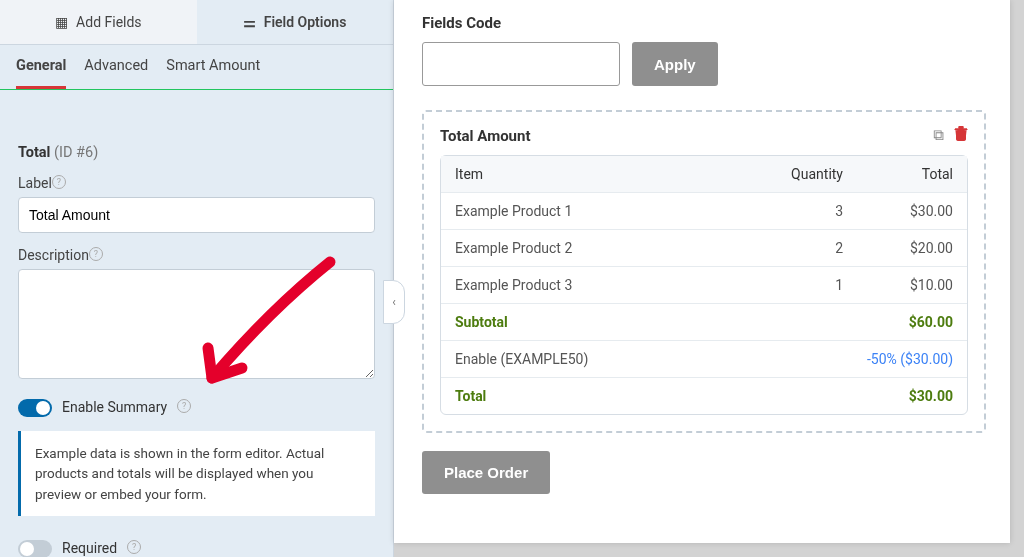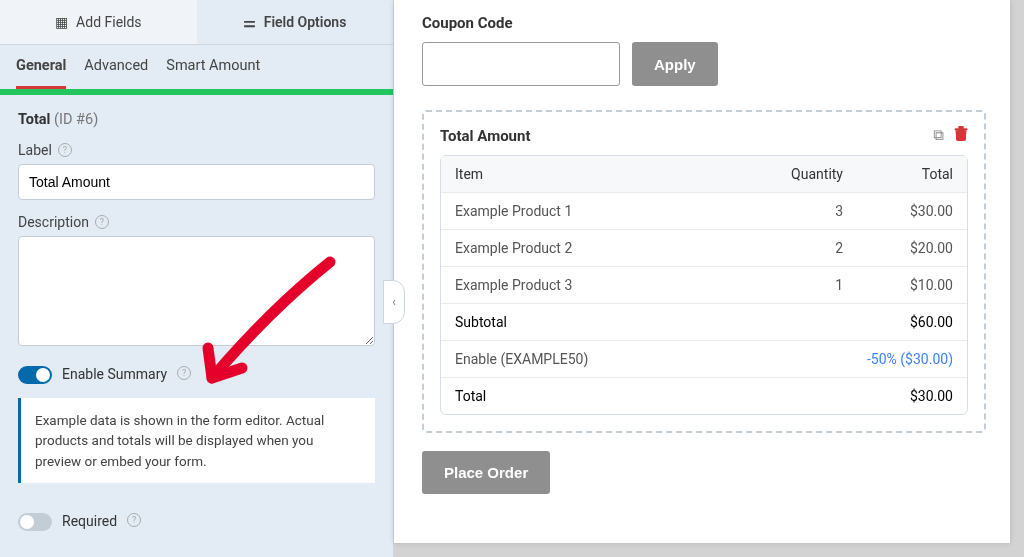--- a/index.html
+++ b/index.html
@@ -3,39 +3,39 @@
 <meta charset="utf-8">
 <style>
 * { box-sizing: border-box; margin: 0; padding: 0; }
 body { font-family: -apple-system, BlinkMacSystemFont, "Segoe UI", Roboto, sans-serif; background: #d3d3d3; width: 1024px; height: 557px; overflow: hidden; position: relative; }
 .app { display: flex; height: 557px; }
 .sidebar { width: 394px; background: #e3ecf4; border-right: 1px solid #ccd6e0; display: flex; flex-direction: column; }
 .tabs-top { display: flex; border-bottom: 1px solid #ccd6e0; }
 .tab-top { flex: 1; padding: 14px 0; text-align: center; font-size: 14px; color: #444; cursor: pointer; display: flex; align-items: center; justify-content: center; gap: 8px; }
 .tab-top.active { background: #e3ecf4; font-weight: 600; }
 .tab-top:not(.active) { background: #f0f3f7; }
-.tabs-sub { display: flex; border-bottom: 6px solid #22c55e; padding: 0 16px; gap: 18px; align-items: center; }
+.tabs-sub { display: flex; border-bottom: 1px solid #22c55e; padding: 0 16px; gap: 18px; align-items: center; }
 .tab-sub { padding: 12px 0; font-size: 14.5px; color: #444; cursor: pointer; border-bottom: 3px solid transparent; }
 .tab-sub.active { font-weight: 700; border-bottom-color: #d63638; }
 .panel { padding: 16px 18px; overflow-y: auto; }
-.field-title { font-size: 14.5px; color: #333; margin-bottom: 14px; }
+.field-title { font-size: 14.5px; color: #333; margin-bottom: 14px; margin-top: 38px; }
 .field-title b { font-weight: 700; }
-.form-label { font-size: 14px; color: #444; margin-bottom: 6px; display: flex; align-items: center; gap: 6px; }
+.form-label { font-size: 14px; color: #444; margin-bottom: 6px; display: flex; align-items: flex-start; }
 .help-icon { width: 14px; height: 14px; border: 1px solid #aaa; border-radius: 50%; display: inline-flex; align-items: center; justify-content: center; font-size: 9px; color: #aaa; }
 .text-input { width: 100%; padding: 9px 10px; border: 1px solid #c3cdd6; border-radius: 4px; font-size: 14px; background: #fff; margin-bottom: 14px; }
 .textarea { width: 100%; height: 110px; padding: 9px 10px; border: 1px solid #c3cdd6; border-radius: 4px; font-size: 14px; background: #fff; margin-bottom: 16px; resize: both; }
 .toggle-row { display: flex; align-items: flex-start; gap: 10px; margin-bottom: 14px; }
 .toggle { width: 34px; height: 18px; border-radius: 10px; position: relative; cursor: pointer; }
 .toggle.on { background: #036aab; }
 .toggle.off { background: #c3cdd6; }
 .toggle-knob { width: 14px; height: 14px; background: #fff; border-radius: 50%; position: absolute; top: 2px; }
 .toggle.on .toggle-knob { right: 2px; }
 .toggle.off .toggle-knob { left: 2px; }
 .toggle-label { font-size: 14px; color: #333; }
-.info-box { background: #fff; border-left: 3px solid #036aab; padding: 12px 14px; font-size: 13.5px; color: #444; line-height: 1.5; margin-bottom: 30px; }
+.info-box { background: #fff; border-left: 3px solid #036aab; padding: 12px 14px; font-size: 13.5px; color: #444; line-height: 1.5; margin-bottom: 24px; }
 .main { flex: 1; padding: 0 24px 20px 28px; background: #fff; margin: 0 14px 14px 0; box-shadow: 0 0 6px rgba(0,0,0,0.15); position: relative; }
 .collapse-handle { position: absolute; left: -11px; top: 280px; width: 22px; height: 44px; background: #fff; border: 1px solid #ccd6e0; border-radius: 0 12px 12px 0; display: flex; align-items: center; justify-content: center; cursor: pointer; font-size: 12px; color: #777; }
 .section-label { font-size: 15px; font-weight: 700; color: #333; margin: 14px 0 10px; }
 .coupon-row { display: flex; gap: 12px; margin-bottom: 24px; }
 .coupon-input { width: 198px; padding: 13px 10px; border: 1px solid #999; border-radius: 3px; font-size: 14px; }
 .btn { padding: 13px 22px; background: #8f8f8f; color: #fff; border: none; border-radius: 3px; font-size: 15px; font-weight: 600; cursor: pointer; }
 .total-box { border: 2px dashed #c3cdd6; border-radius: 4px; padding: 14px 16px 16px; margin-bottom: 18px; }
 .total-header { display: flex; justify-content: space-between; align-items: center; margin-bottom: 10px; }
 .total-title { font-size: 15px; font-weight: 700; color: #333; }
 .total-actions { display: flex; gap: 10px; }
@@ -43,21 +43,21 @@
 .copy-icon { color: #888; }
 .trash-icon { color: #d63638; }
 .summary-table { width: 100%; border: 1px solid #d6dde4; border-radius: 6px; font-size: 14px; }
 .summary-table .row { display: flex; padding: 10px 14px; border-bottom: 1px solid #e6ebef; }
 .summary-table .row:last-child { border-bottom: none; }
 .summary-table .row.header { background: #f6f8fa; font-weight: 400; color: #333; }
 .summary-table .col-item { flex: 1; }
 .summary-table .col-qty { width: 90px; text-align: right; }
 .summary-table .col-total { width: 110px; text-align: right; }
 .summary-table .row.data { color: #555; }
-.summary-table .row.bold { font-weight: 400; color: #000000; }
+.summary-table .row.bold { font-weight: 700; color: #4d7c0f; }
 .summary-table .row .red { color: #3b82f6; }
 .arrow { position: absolute; left: 170px; top: 250px; pointer-events: none; z-index: 10; }
 </style>
 </head>
 <body>
 
 <div class="app">
   <div class="sidebar">
     <div class="tabs-top">
       <div class="tab-top">
@@ -101,21 +101,21 @@
             <div class="toggle-knob"></div>
           </div>
         <span class="toggle-label">Required</span>
         <span class="help-icon">?</span>
       </div>
     </div>
   </div>
 
   <div class="main">
     <div class="collapse-handle">‹</div>
-    <div class="section-label">Coupon Code</div>
+    <div class="section-label">Fields Code</div>
     <div class="coupon-row">
       <input class="coupon-input" style="">
       <button class="btn">Apply</button>
     </div>
 
     <div class="total-box">
       <div class="total-header">
         <div class="total-title">Total Amount</div>
         <div class="total-actions">
           <span class="icon-btn copy-icon">⧉</span>

